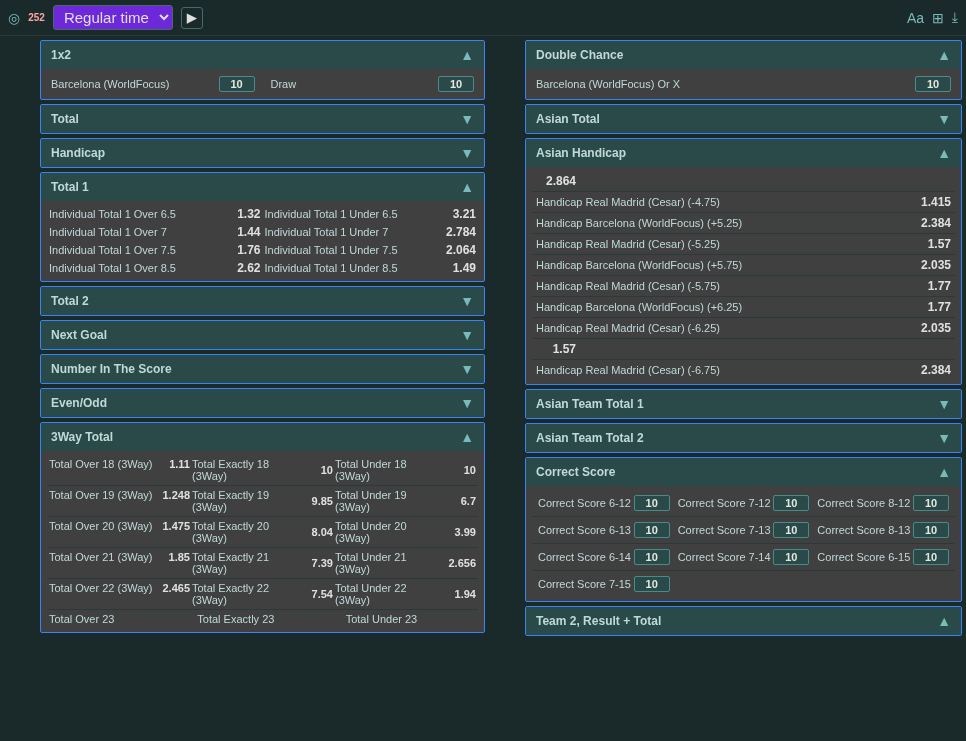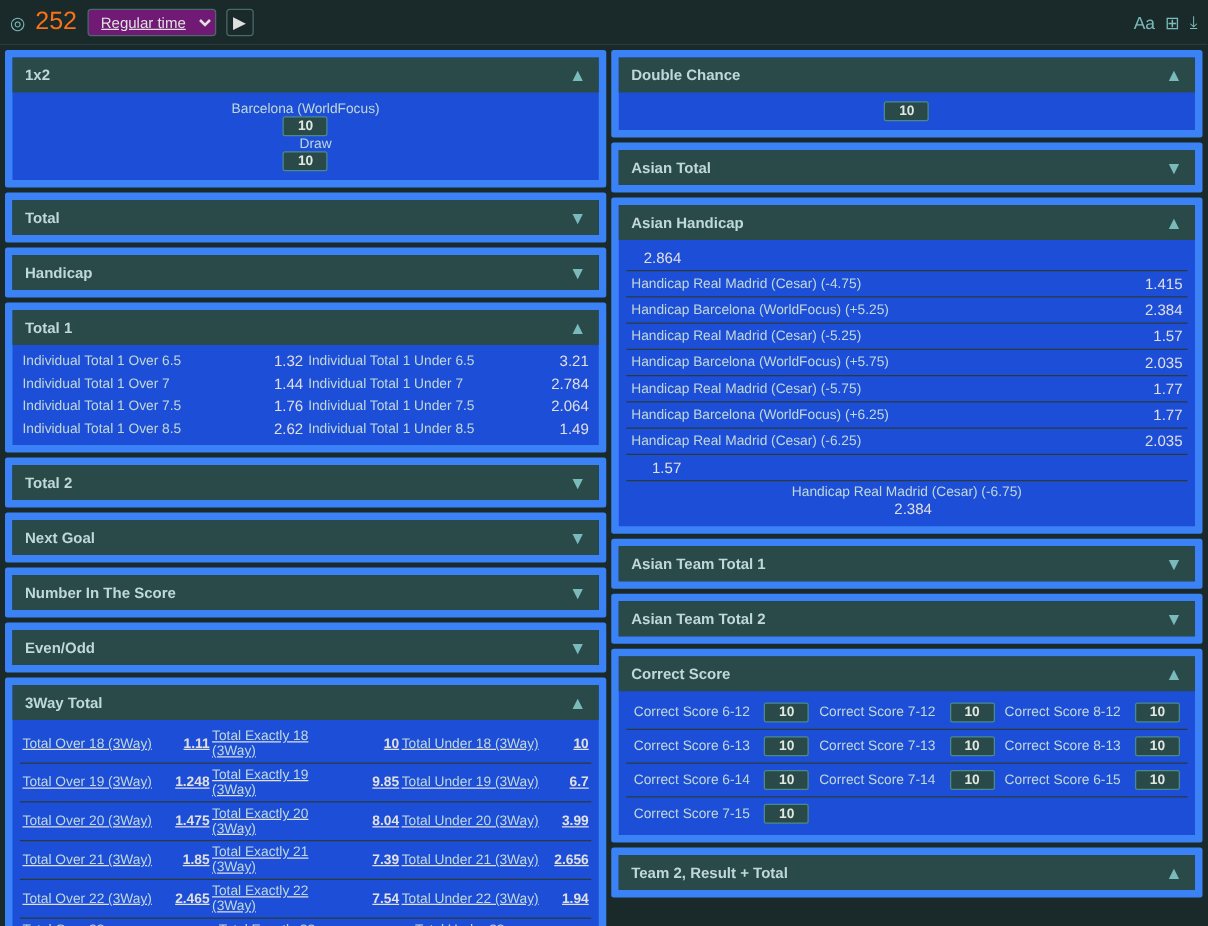--- a/index.html
+++ b/index.html
@@ -25,32 +25,31 @@
     .topbar-left {
       display: flex;
       align-items: center;
       gap: 8px;
     }
     .eye-icon {
       color: #7ababa;
       font-size: 14px;
     }
     .match-num {
-      color: #f97316;
-      font-size: 20px;
-      font-weight: normal;
+      color: #fca5a5;
+      font-size: 10px;
+      font-weight: bold;
     }
     .time-select {
-      background: #701a75;
+      background: #6d28d9;
       color: #e0e0e0;
       border: 1px solid #4a6a6a;
       padding: 2px 6px;
       border-radius: 3px;
-      font-size: 12px;
-      text-decoration: underline;
+      font-size: 15px;
     }
     .play-btn {
       background: transparent;
       border: 1px solid #4a6a6a;
       color: #e0e0e0;
       width: 22px;
       height: 22px;
       border-radius: 3px;
       cursor: pointer;
       display: flex;
@@ -83,23 +82,24 @@
       width: 483px;
       margin-right: 4px;
     }
     .col-right {
       width: 475px;
     }
 
     
     .section {
       margin-bottom: 4px;
-      background: #1d4ed8;
-      border: 6px solid #3b82f6;
+      background: #404040;
+      border: 1px solid #3b82f6;
       border-radius: 2px;
+      margin-left: 36px;
     }
     .section-header {
       background: #2a4a4a;
       padding: 5px 10px;
       display: flex;
       align-items: center;
       justify-content: space-between;
       cursor: pointer;
       min-height: 28px;
     }
@@ -116,28 +116,28 @@
       padding: 4px 6px;
     }
 
     
     .bet-row {
       display: flex;
       align-items: center;
       padding: 3px 4px;
       border-bottom: 1px solid #2a3a3a;
     }
-    .bet-row:last-child { border-bottom: none; flex-direction: column; }
+    .bet-row:last-child { border-bottom: none; }
     .bet-name {
       flex: 1;
       color: #c0d8d8;
       font-size: 11px;
     }
     .bet-odds {
-      font-weight: normal;
+      font-weight: bold;
       color: #e0e0e0;
       min-width: 36px;
       text-align: right;
       margin-left: 4px;
     }
     .bet-odds-highlight {
       background: #2a4a4a;
       border: 1px solid #4a8a8a;
       border-radius: 2px;
       padding: 1px 5px;
@@ -179,25 +179,24 @@
       padding: 2px 4px;
     }
     .bet-cell-name {
       color: #c0d8d8;
       font-size: 11px;
     }
 
     
     .bet-3way {
       display: flex;
-      align-items: center;
+      align-items: flex-start;
       padding: 3px 2px;
       border-bottom: 1px solid #2a3a3a;
       gap: 2px;
-      text-decoration: underline;
     }
     .bet-3way:last-child { border-bottom: none; gap: 18px; }
     .bet-3way-col {
       flex: 1;
       display: flex;
       align-items: center;
       gap: 4px;
     }
     .bet-3way-name { color: #c0d8d8; font-size: 11px; flex: 1; }
     .bet-3way-odds { font-weight: bold; color: #e0e0e0; font-size: 11px; min-width: 32px; text-align: right; }
@@ -434,20 +433,21 @@
 
   <div class="col-right">
 
     <div class="section">
       <div class="section-header">
         <span class="section-title">Double Chance</span>
         <span class="section-arrow">▲</span>
       </div>
       <div class="section-body">
         <div class="bet-row">
+          <span class="bet-name">Barcelona (WorldFocus) Or X</span>
           <span class="bet-odds-highlight">10</span>
         </div>
       </div>
     </div>
 
     <div class="section">
       <div class="section-header">
         <span class="section-title">Asian Total</span>
         <span class="section-arrow">▼</span>
       </div>

